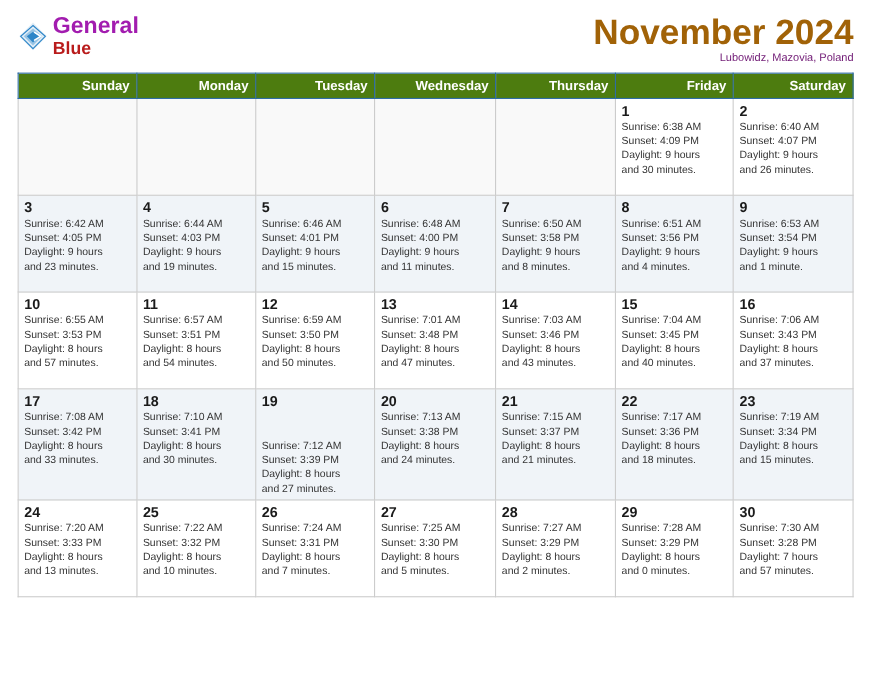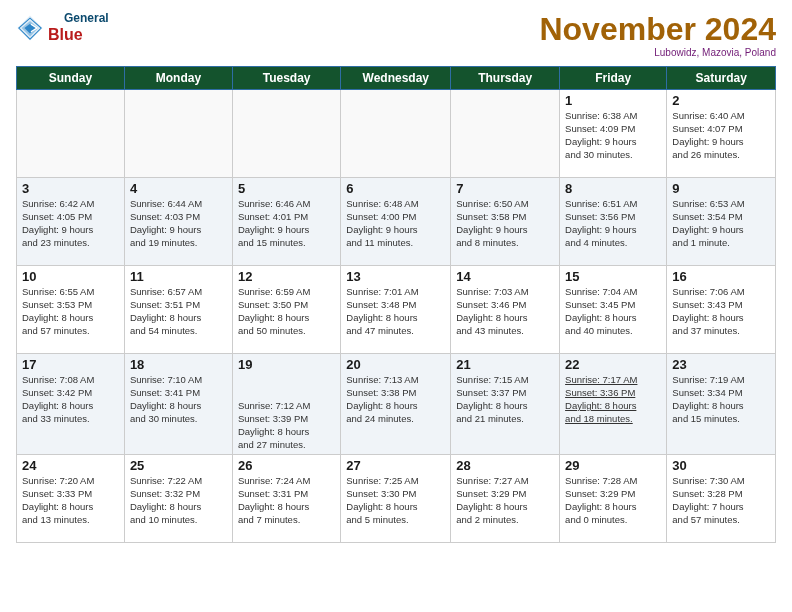--- a/index.html
+++ b/index.html
@@ -41,26 +41,26 @@
     }
     .subtitle {
       font-size: 10px;
       color: #701a75;
     }
     .calendar {
       width: 100%;
       border-collapse: collapse;
     }
     .calendar th {
-      background: #14532d;
+      background: #4d7c0f;
       color: #fff;
       font-size: 12px;
       font-weight: bold;
       padding: 4px 6px;
-      text-align: center;
+      text-align: right;
       border: 1px solid #2e6da4;
     }
     .calendar td {
       border: 1px solid #ccc;
       vertical-align: top;
       padding: 3px 5px;
       width: 113px;
       height: 88px;
       background: #fff;
       font-size: 10px;
@@ -93,21 +93,21 @@
     <div class="logo">
       <svg class="logo-icon" viewBox="0 0 40 40">
         <polygon points="20,2 38,20 20,38 2,20" fill="#2e86c8" opacity="0.15"></polygon>
         <polygon points="20,6 36,20 20,36 4,20" fill="none" stroke="#2e86c8" stroke-width="1.5"></polygon>
         <polygon points="20,10 32,20 20,32 8,20" fill="#2e86c8" opacity="0.4"></polygon>
         <polygon points="20,14 28,20 20,28 12,20" fill="#2e86c8"></polygon>
 
         <polyline points="22,15 30,20 22,25" fill="none" stroke="#fff" stroke-width="2" stroke-linecap="round"></polyline>
       </svg>
       <div>
-        <div style="font-size:12px;font-weight:bold;color:#0c4a6e;line-height:1.15;margin-left:16px;">General</div>
+        <div style="font-size:21px;font-weight:bold;color:#a21caf;line-height:1.15;">General</div>
         <div style="font-size:16px;font-weight:bold;color:#b91c1c;line-height:1.15;">Blue</div>
       </div>
     </div>
     <div class="title-area">
       <div class="month-title">November 2024</div>
       <div class="subtitle">Lubowidz, Mazovia, Poland</div>
     </div>
   </div>
 
   <table class="calendar">
@@ -277,21 +277,21 @@
           </td>
           <td class="alt-row">
             <span class="day-number">21</span>
             <div class="day-info" style="white-space: pre-line;">Sunrise: 7:15 AM
 Sunset: 3:37 PM
 Daylight: 8 hours
 and 21 minutes.</div>
           </td>
           <td class="alt-row">
             <span class="day-number">22</span>
-            <div class="day-info" style="white-space: pre-line; text-decoration: underline;">Sunrise: 7:17 AM
+            <div class="day-info" style="white-space: pre-line;">Sunrise: 7:17 AM
 Sunset: 3:36 PM
 Daylight: 8 hours
 and 18 minutes.</div>
           </td>
           <td class="alt-row">
             <span class="day-number">23</span>
             <div class="day-info" style="white-space: pre-line;">Sunrise: 7:19 AM
 Sunset: 3:34 PM
 Daylight: 8 hours
 and 15 minutes.</div>

